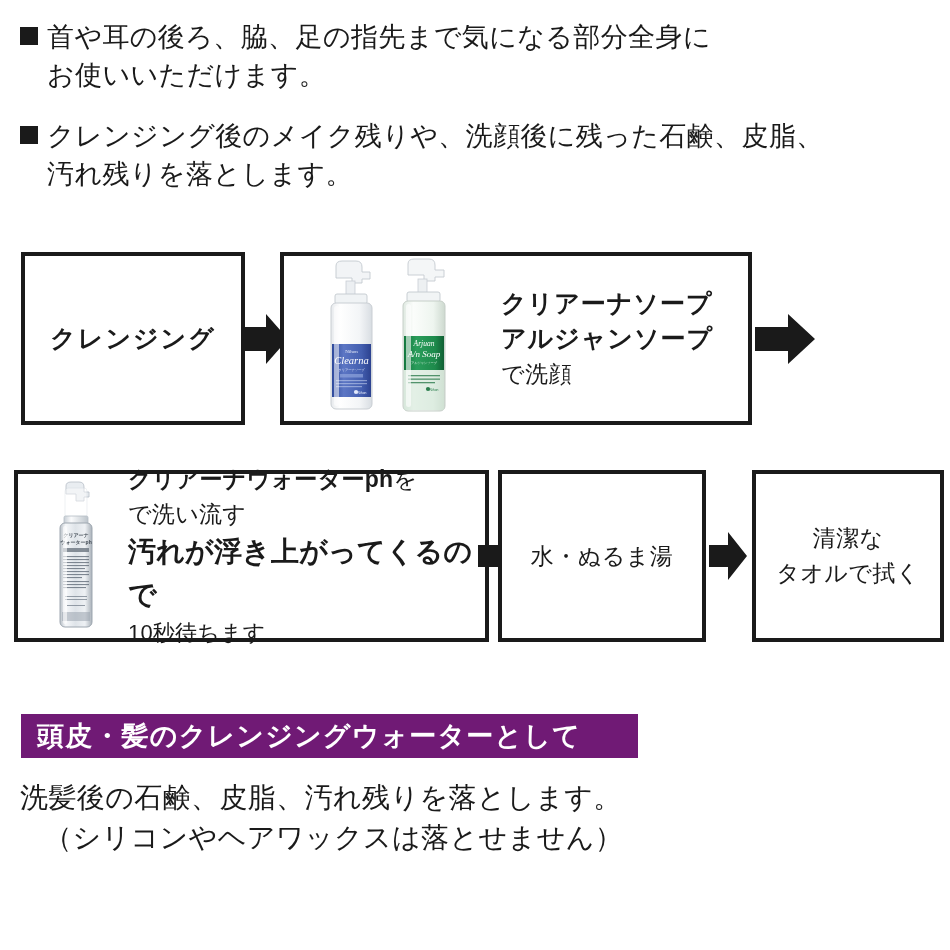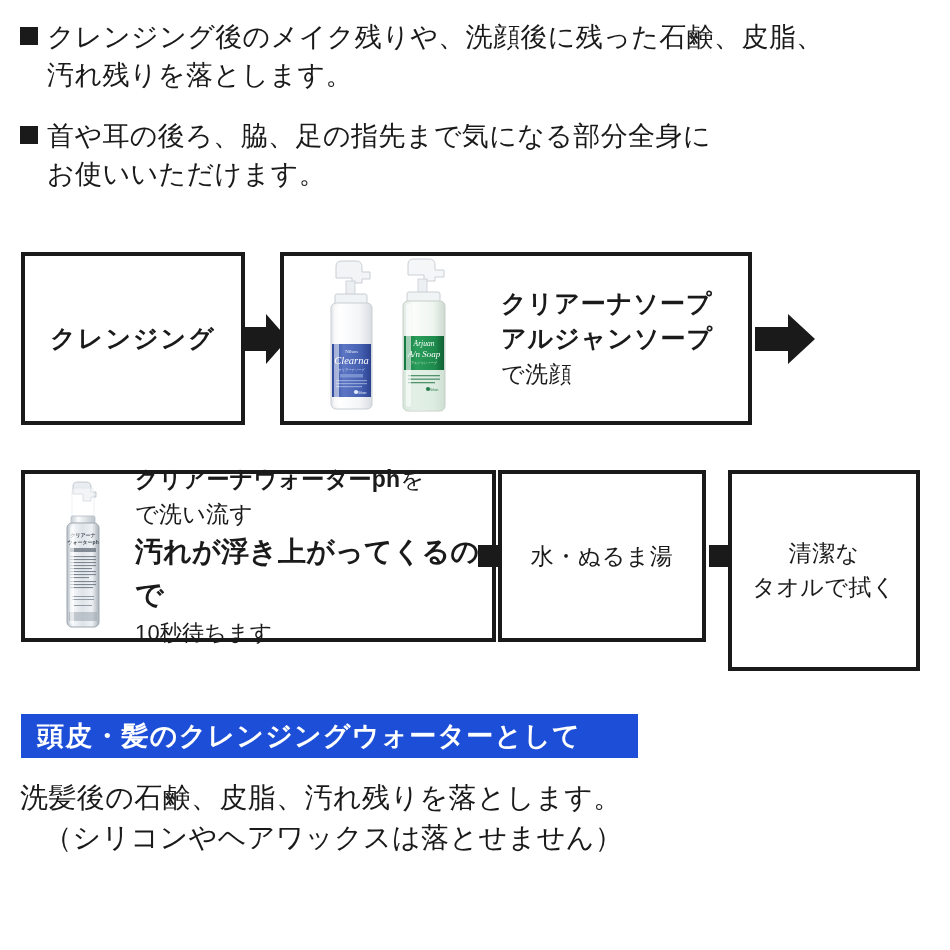--- a/index.html
+++ b/index.html
@@ -148,21 +148,21 @@
   .b3-txt .l3 { font-size: 28px; font-weight: 700; line-height: 1.52; letter-spacing: 0.2px; }
   .b3-txt .l4 { font-size: 22px; font-weight: 500; line-height: 1.52; letter-spacing: 0.2px; }
 
   
   .banner {
     position: absolute;
     left: 21px;
     top: 714px;
     width: 617px;
     height: 44px;
-    background: #1d4ed8;
+    background: #701a75;
     display: flex;
     align-items: center;
   }
   .banner-text {
     color: #ffffff;
     font-size: 27px;
     font-weight: bold;
     letter-spacing: 1.2px;
     margin-left: 16px;
   }
@@ -185,27 +185,27 @@
     letter-spacing: 0.4px;
     margin-left: 24px;
   }
 </style>
 </head>
 <body>
 
 <div class="bullets">
   <div class="bullet-row">
     <span class="bullet-mark"></span>
+    <span class="bullet-text">首や耳の後ろ、脇、足の指先まで気になる部分全身に
+お使いいただけます。</span>
+  </div>
+  <div class="bullet-row">
+    <span class="bullet-mark"></span>
     <span class="bullet-text">クレンジング後のメイク残りや、洗顔後に残った石鹸、皮脂、
 汚れ残りを落とします。</span>
-  </div>
-  <div class="bullet-row">
-    <span class="bullet-mark"></span>
-    <span class="bullet-text">首や耳の後ろ、脇、足の指先まで気になる部分全身に
-お使いいただけます。</span>
   </div>
 </div>
 
 <div class="flow">
 
   <div class="fbox" style="left:21px; top:252px; width:224px; height:173px;">
     <div class="box-center">
       <span class="lbl-strong">クレンジング</span>
     </div>
   </div>
@@ -302,21 +302,21 @@
       </div>
     </div>
   </div>
 
   <div class="arrow" style="left:755px; top:311px;">
     <svg width="60" height="56" viewBox="0 0 60 56">
       <path d="M0 16 L33 16 L33 3 L60 28 L33 53 L33 40 L0 40 Z" fill="#1a1a1a"></path>
     </svg>
   </div>
 
-  <div class="fbox" style="left:21px; top:470px; width:475px; height:172px;">
+  <div class="fbox" style="left:14px; top:470px; width:475px; height:172px;">
     <div class="b3-inner">
       <div class="b3-img">
         <svg width="60" height="152" viewBox="0 0 60 152">
           <defs>
             <linearGradient id="gSpray" x1="0" y1="0" x2="1" y2="0">
               <stop offset="0%" stop-color="#b9c0c7"></stop>
               <stop offset="18%" stop-color="#f6f8fa"></stop>
               <stop offset="48%" stop-color="#dfe4e9"></stop>
               <stop offset="78%" stop-color="#eef1f4"></stop>
               <stop offset="100%" stop-color="#a9b1b9"></stop>
@@ -388,21 +388,21 @@
       <div class="lbl-plain">水・ぬるま湯</div>
     </div>
   </div>
 
   <div class="arrow" style="left:709px; top:530px;">
     <svg width="38" height="52" viewBox="0 0 38 52">
       <path d="M0 15 L19 15 L19 2 L38 26 L19 50 L19 37 L0 37 Z" fill="#1a1a1a"></path>
     </svg>
   </div>
 
-  <div class="fbox" style="left:728px; top:470px; width:192px; height:201px;">
+  <div class="fbox" style="left:752px; top:470px; width:192px; height:172px;">
     <div class="box-center">
       <div class="lbl-plain">清潔な</div>
       <div class="lbl-plain">タオルで拭く</div>
     </div>
   </div>
 
 </div>
 
 <div class="banner">
   <span class="banner-text">頭皮・髪のクレンジングウォーターとして</span>

